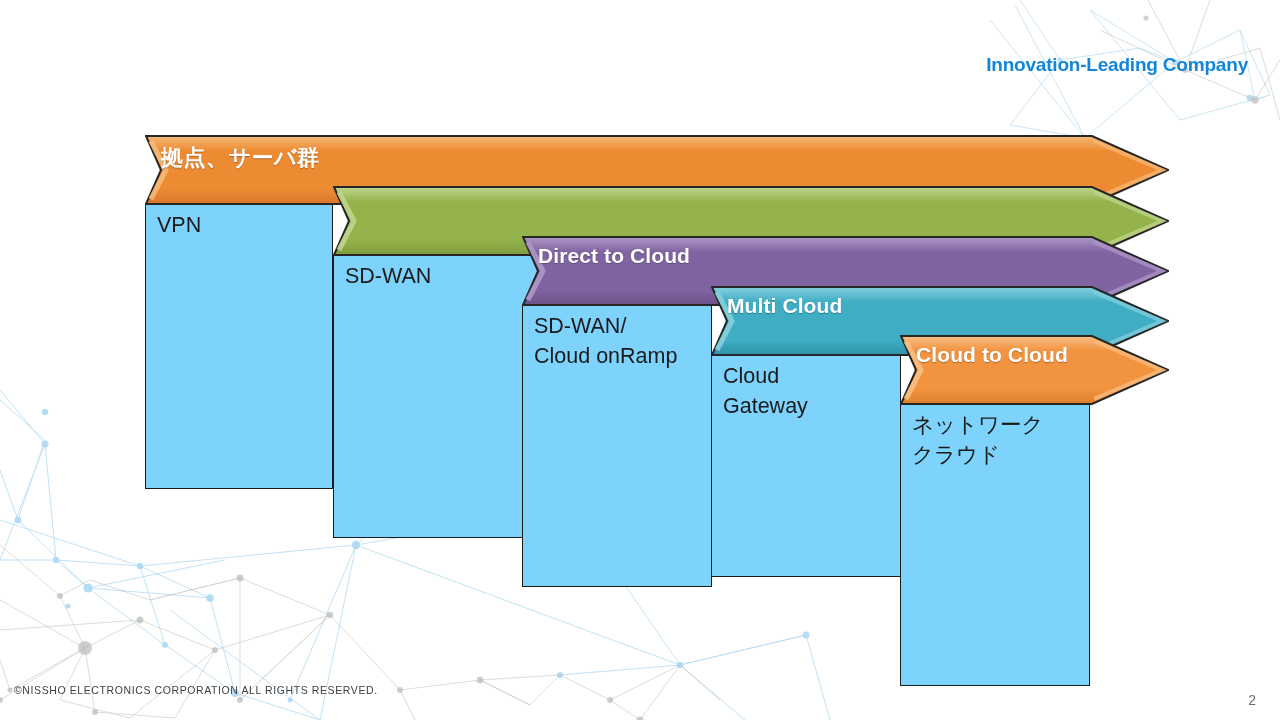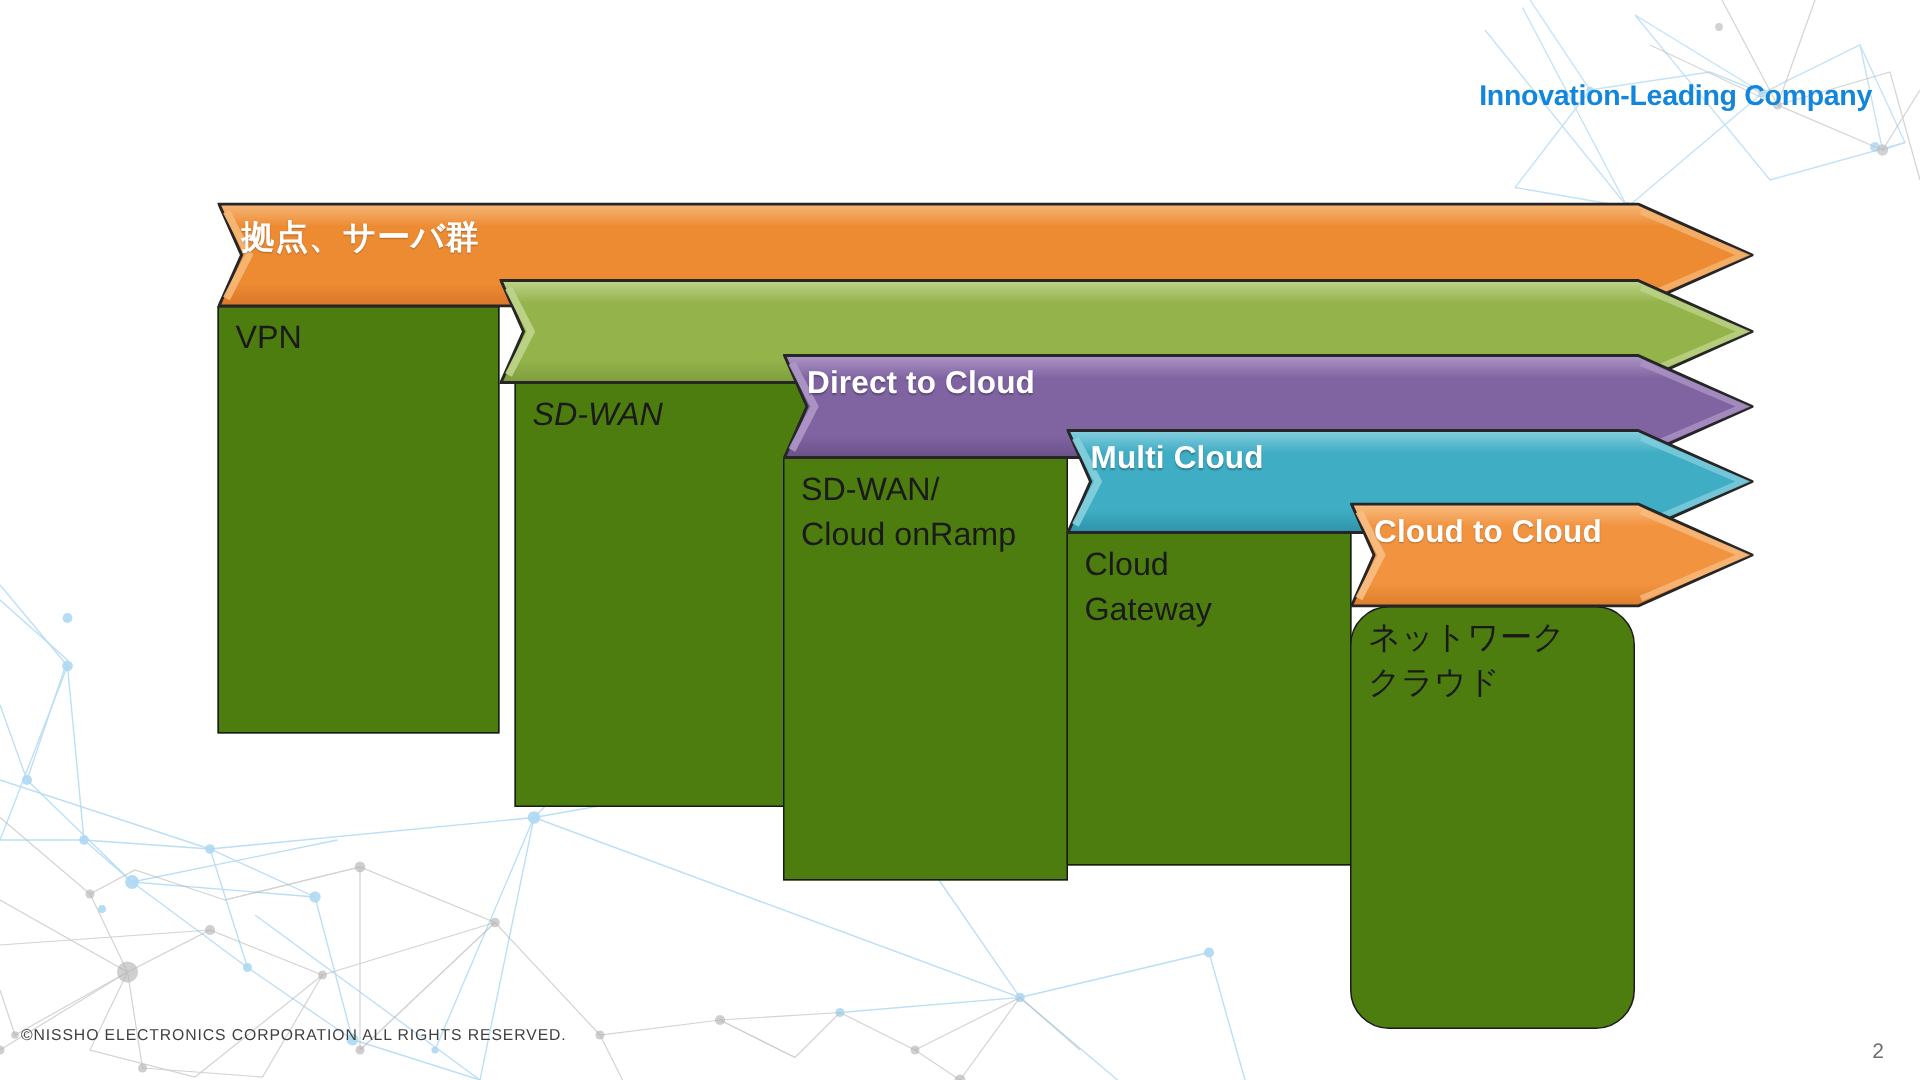--- a/index.html
+++ b/index.html
@@ -44,21 +44,21 @@
     color: #1386DC;
     letter-spacing: -0.2px;
     white-space: nowrap;
     z-index: 5;
     margin-top: 25px;
   }
 
   
   .stage-body {
     position: absolute;
-    background: #4d7c0f;
+    background: #7dd3fc;
     border: 1.4px solid #1a1a1a;
     box-sizing: border-box;
     z-index: 1;
   }
   .stage-body-text {
     position: absolute;
     left: 11px;
     top: 6px;
     right: 6px;
     font-size: 21.5px;
@@ -243,21 +243,21 @@
               <stop offset="78%" stop-color="#ED8B33"></stop>
               <stop offset="100%" stop-color="#D9762A"></stop>
             </linearGradient>
           </defs>
           <path d="M1,1 L947,1 L1023,35 L947,69 L1,69 L16,35 Z" fill="url(#g0)" stroke="#262626" stroke-width="2" stroke-linejoin="miter"></path>
           <path d="M6,6 L21,35 L6,64" fill="none" stroke="#F6B878" stroke-width="5" opacity="0.9"></path>
           <path d="M949,6 L1017,35 L949,64" fill="none" stroke="#F6B878" stroke-width="4" opacity="0.75"></path>
         </svg>
         <div class="stage-arrow-label jp">拠点、サーバ群</div>
       </div>
-      <div class="stage-body" style="left: 343px; top: 255px; width: 206px; height: 283px; z-index: 12; font-style: italic;">
+      <div class="stage-body" style="left: 333px; top: 255px; width: 206px; height: 283px; z-index: 12;">
         <div class="stage-body-text">SD-WAN</div>
       </div>
       <div class="stage-arrow" style="left: 333px; top: 186px; z-index: 13;">
         <svg width="836" height="70" viewBox="0 0 836 70">
           <defs>
             <linearGradient id="g1" x1="0" y1="0" x2="0" y2="1">
               <stop offset="0%" stop-color="#BFD48C"></stop>
               <stop offset="22%" stop-color="#94B34B"></stop>
               <stop offset="78%" stop-color="#94B34B"></stop>
               <stop offset="100%" stop-color="#7F9C3D"></stop>
@@ -301,21 +301,21 @@
               <stop offset="78%" stop-color="#3FADC4"></stop>
               <stop offset="100%" stop-color="#2E93A8"></stop>
             </linearGradient>
           </defs>
           <path d="M1,1 L381,1 L457,35 L381,69 L1,69 L16,35 Z" fill="url(#g3)" stroke="#262626" stroke-width="2" stroke-linejoin="miter"></path>
           <path d="M6,6 L21,35 L6,64" fill="none" stroke="#86CFDE" stroke-width="5" opacity="0.9"></path>
           <path d="M383,6 L451,35 L383,64" fill="none" stroke="#86CFDE" stroke-width="4" opacity="0.75"></path>
         </svg>
         <div class="stage-arrow-label">Multi Cloud</div>
       </div>
-      <div class="stage-body" style="left: 900px; top: 404px; width: 190px; height: 282px; z-index: 18; border-radius: 26px;">
+      <div class="stage-body" style="left: 900px; top: 404px; width: 190px; height: 282px; z-index: 18;">
         <div class="stage-body-text">ネットワーク
 クラウド</div>
       </div>
       <div class="stage-arrow" style="left: 900px; top: 335px; z-index: 19;">
         <svg width="269" height="70" viewBox="0 0 269 70">
           <defs>
             <linearGradient id="g4" x1="0" y1="0" x2="0" y2="1">
               <stop offset="0%" stop-color="#F8BE84"></stop>
               <stop offset="22%" stop-color="#F2933F"></stop>
               <stop offset="78%" stop-color="#F2933F"></stop>

